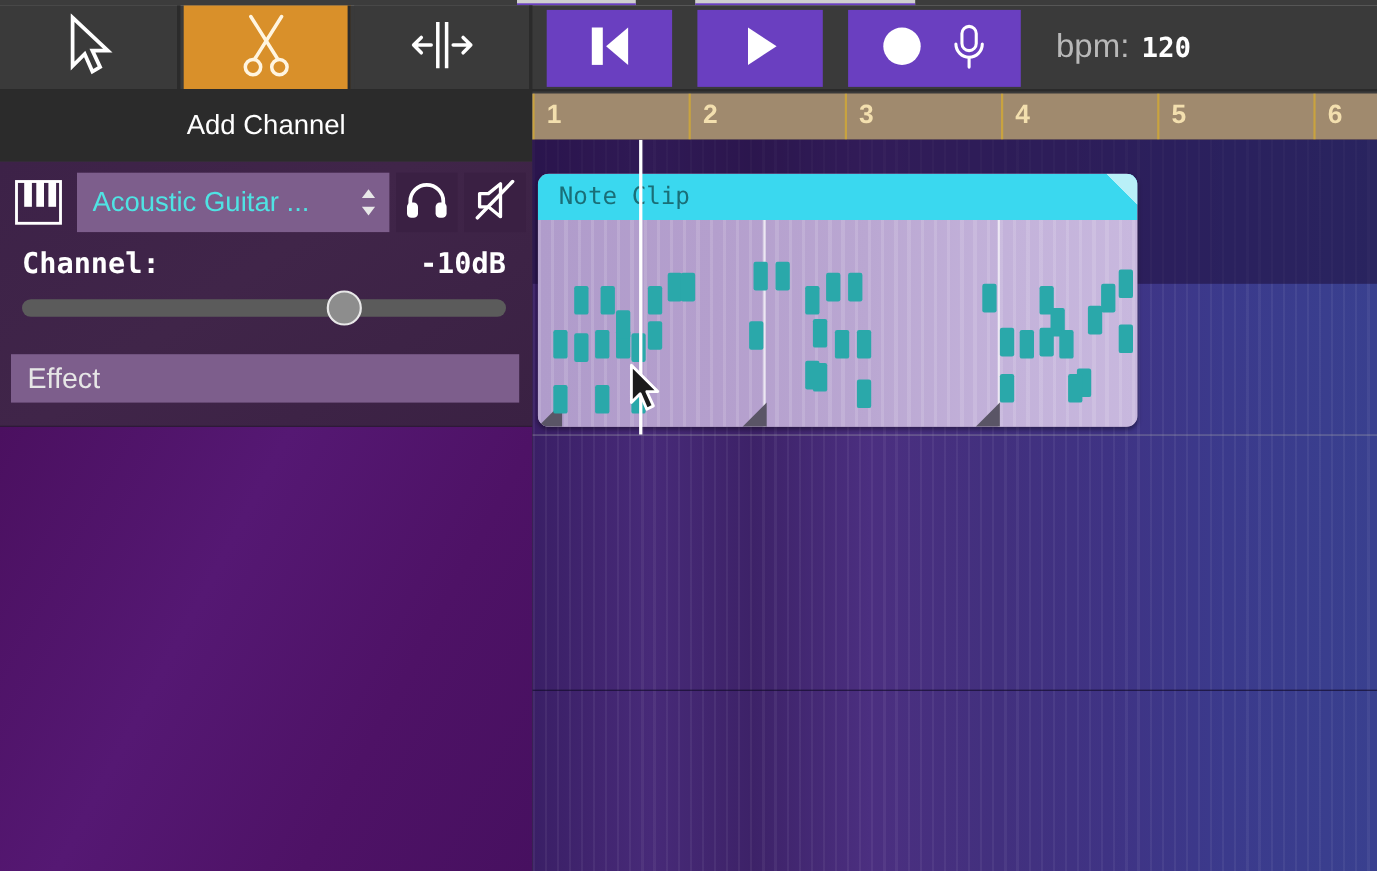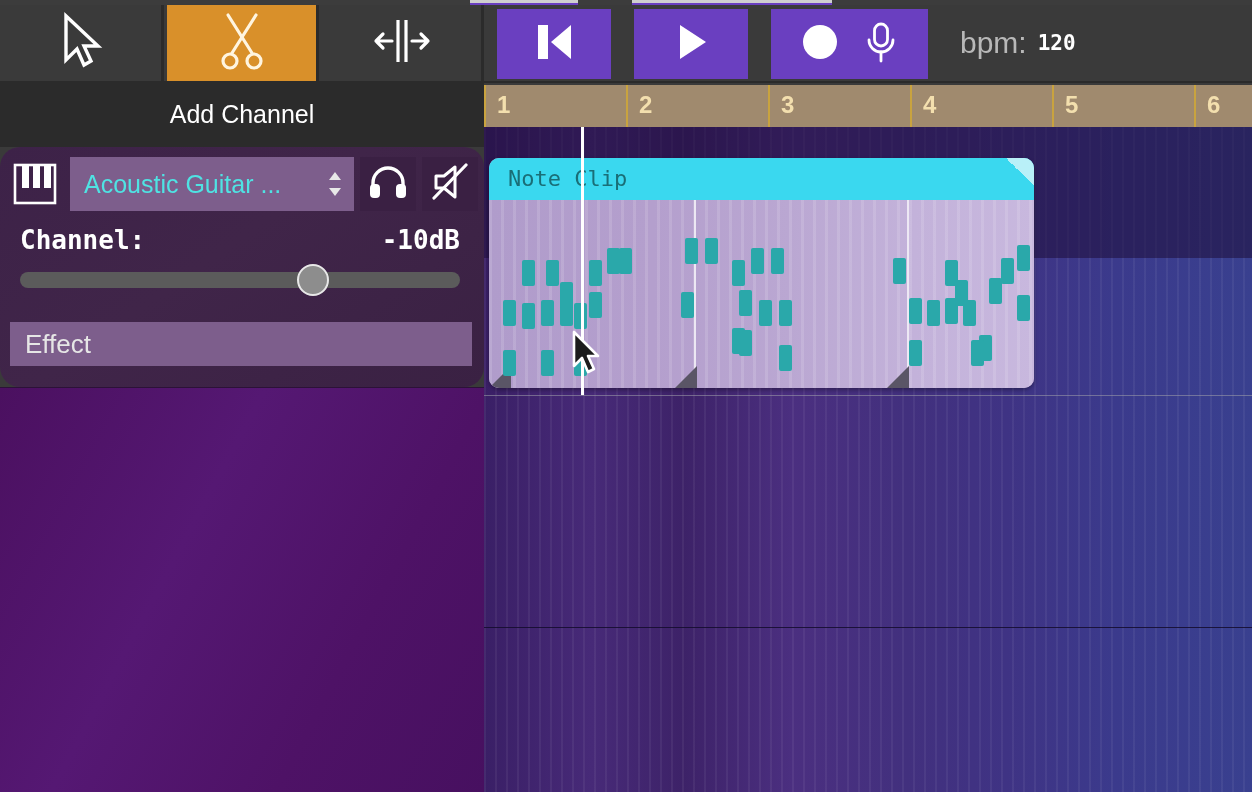--- a/index.html
+++ b/index.html
@@ -79,21 +79,21 @@
     align-items: center;
     gap: 11px;
   }
   .bpm-label {
     color: #b8b8b8;
     font-size: 30px;
     font-family: "Liberation Sans", sans-serif;
   }
   .bpm-value {
     color: #ffffff;
-    font-size: 21px;
+    font-size: 25px;
     font-weight: bold;
     font-family: "DejaVu Sans Mono", monospace;
   }
 
   
   .panel-header {
     position: absolute;
     left: 0; top: 81px;
     width: 484px; height: 66px;
     background: #2b2b2b;
@@ -106,21 +106,20 @@
     font-size: 25px;
     font-family: "Liberation Sans", sans-serif;
   }
 
   .channel-strip {
     position: absolute;
     left: 0; top: 147px;
     width: 484px; height: 240px;
     background: linear-gradient(145deg, #3d2248 0%, #402549 45%, #3a2143 100%);
     overflow: hidden;
-    border-radius: 20px;
   }
   .chan-row {
     position: absolute;
     left: 8px; top: 10px;
     width: 470px; height: 54px;
     display: flex;
     align-items: stretch;
   }
   .kb-icon-box {
     width: 54px;

